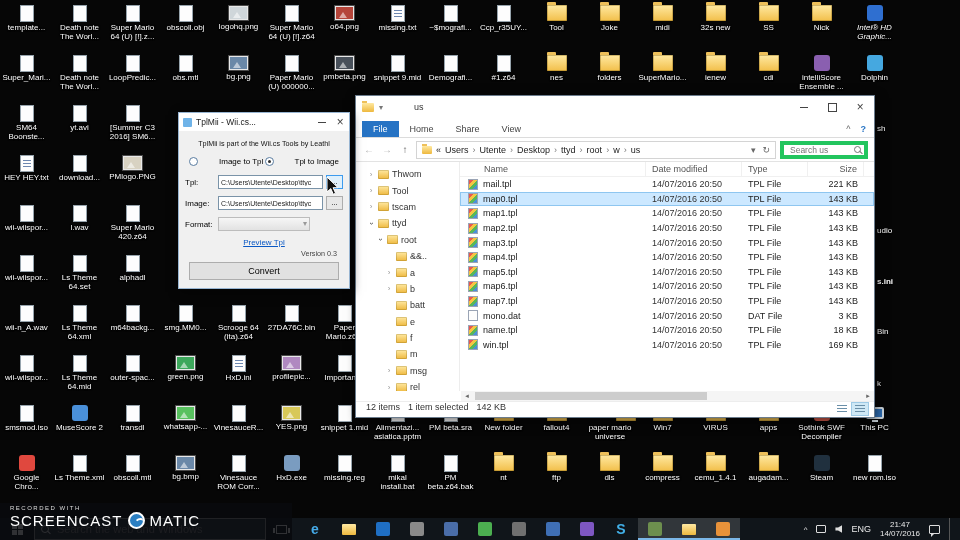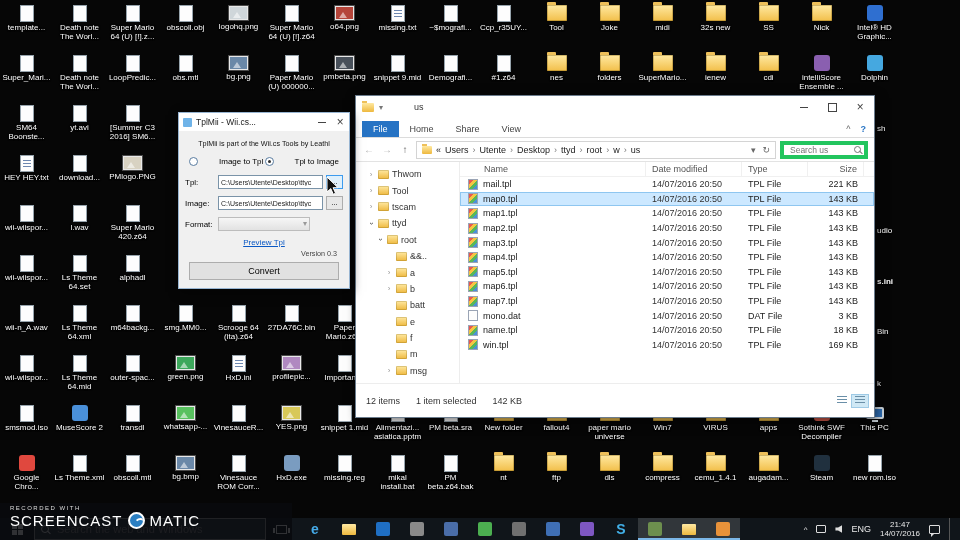--- a/index.html
+++ b/index.html
@@ -75,21 +75,21 @@
   .fc-name{width:186px;display:flex;align-items:center;gap:5px;padding-left:8px}
   .ficon{width:10px;height:11px;flex:none;border:1px solid #9aa4b5;background:linear-gradient(135deg,#e85a50 0 25%,#f5c542 25% 50%,#58b858 50% 75%,#4a90d9 75%)}
   .fi-dat .ficon{background:#fdfdfd}
   .fc-date{width:96px;color:#333}
   .fc-type{width:66px}
   .fc-size{width:56px;text-align:right}
   .hscroll{position:absolute;left:105px;right:0;bottom:16px;height:10px;background:#f5f5f5;display:flex;align-items:center}
   .sarr{width:12px;text-align:center;color:#666;font-size:7px;line-height:10px}
   .sarr.right{margin-left:auto}
   .sthumb{position:absolute;left:14px;width:232px;height:8px;background:#cdcdcd}
-  .ex-status{position:absolute;bottom:0;left:0;right:0;height:34px;border-top:1px solid #ededed;display:flex;align-items:center;color:#333;padding-left:10px;gap:16px;background:#fff}
+  .ex-status{position:absolute;bottom:0;left:0;right:0;height:16px;border-top:1px solid #ededed;display:flex;color:#333;padding-left:10px;gap:8px;background:#fff}
   .view-toggles{margin-left:auto;display:flex;margin-right:5px}
   .vt{width:18px;height:14px;display:flex;align-items:center;justify-content:center}
   .vt.active{background:#cfe8f5;box-shadow:inset 0 0 0 1px #9ecae6}
   .vt i{width:10px;height:9px;background:repeating-linear-gradient(180deg,#6a8fa8 0 1px,transparent 1px 3px)}
 
   
   #tplmii{left:178px;top:112px;width:172px;height:177px;background:#f0f0f0;border:1px solid #98b5d2;font-size:8px;z-index:30}
   .tp-title{height:18px;background:#fff;display:flex;align-items:center;padding-left:4px;gap:4px;font-size:8.5px;color:#222}
   .tp-app-ic{width:9px;height:9px;background:#6fb3e8;border-radius:1px;flex:none}
   .tp-ctrls{margin-left:auto;display:flex;height:100%}
@@ -213,21 +213,21 @@
       <span class="ilabel">32s new</span>
     </div>
       <div class="dicon k-folder" style="grid-area: 1 / 15;">
       <span class="ig"></span>
       <span class="ilabel">SS</span>
     </div>
       <div class="dicon k-folder" style="grid-area: 1 / 16;">
       <span class="ig"></span>
       <span class="ilabel">Nick</span>
     </div>
-      <div class="dicon k-app" style="grid-area: 1 / 17; --c: #2f6fd0;">
+      <div class="dicon k-app" style="grid-area: 1 / 17; font-style: italic; --c: #2f6fd0;">
       <span class="ig"></span>
       <span class="ilabel">Intel® HD Graphic...</span>
     </div>
       <div class="dicon k-file" style="grid-area: 2 / 1;">
       <span class="ig"></span>
       <span class="ilabel">Super_Mari...</span>
     </div>
       <div class="dicon k-file" style="grid-area: 2 / 2;">
       <span class="ig"></span>
       <span class="ilabel">Death note The Worl...</span>
@@ -433,21 +433,21 @@
       <span class="ilabel">PM beta.sra</span>
     </div>
       <div class="dicon k-folder" style="grid-area: 9 / 10;">
       <span class="ig"></span>
       <span class="ilabel">New folder</span>
     </div>
       <div class="dicon k-folder" style="grid-area: 9 / 11;">
       <span class="ig"></span>
       <span class="ilabel">fallout4</span>
     </div>
-      <div class="dicon k-folder" style="grid-area: 9 / 12;">
+      <div class="dicon k-folder" style="grid-area: 9 / 12; align-items: flex-end;">
       <span class="ig"></span>
       <span class="ilabel">paper mario universe</span>
     </div>
       <div class="dicon k-folder" style="grid-area: 9 / 13;">
       <span class="ig"></span>
       <span class="ilabel">Win7</span>
     </div>
       <div class="dicon k-folder" style="grid-area: 9 / 14;">
       <span class="ig"></span>
       <span class="ilabel">VIRUS</span>

